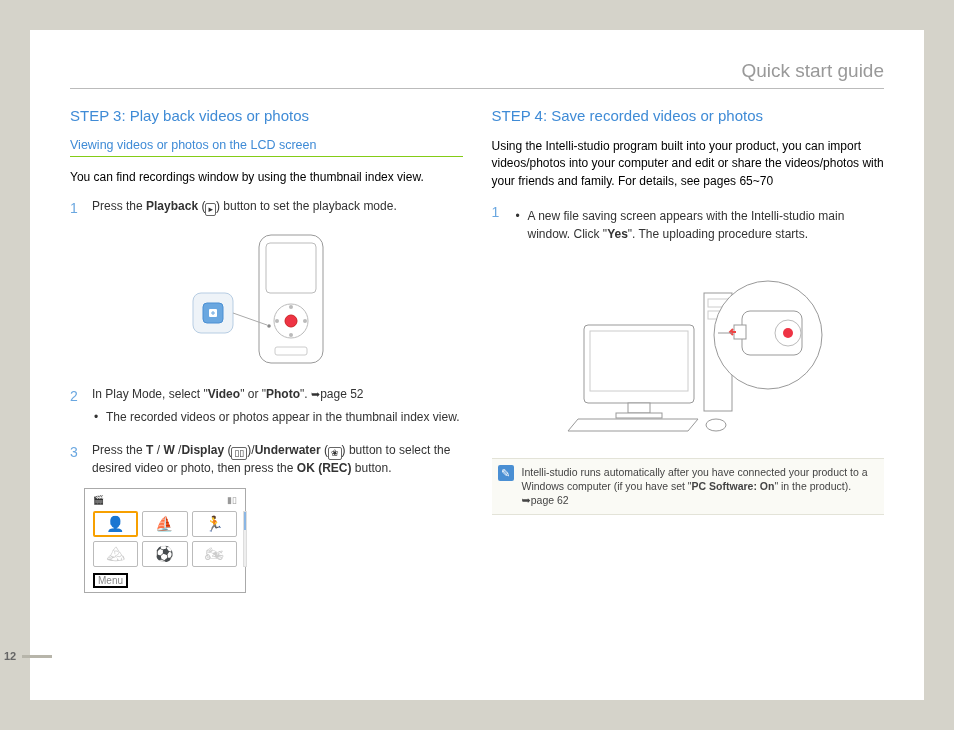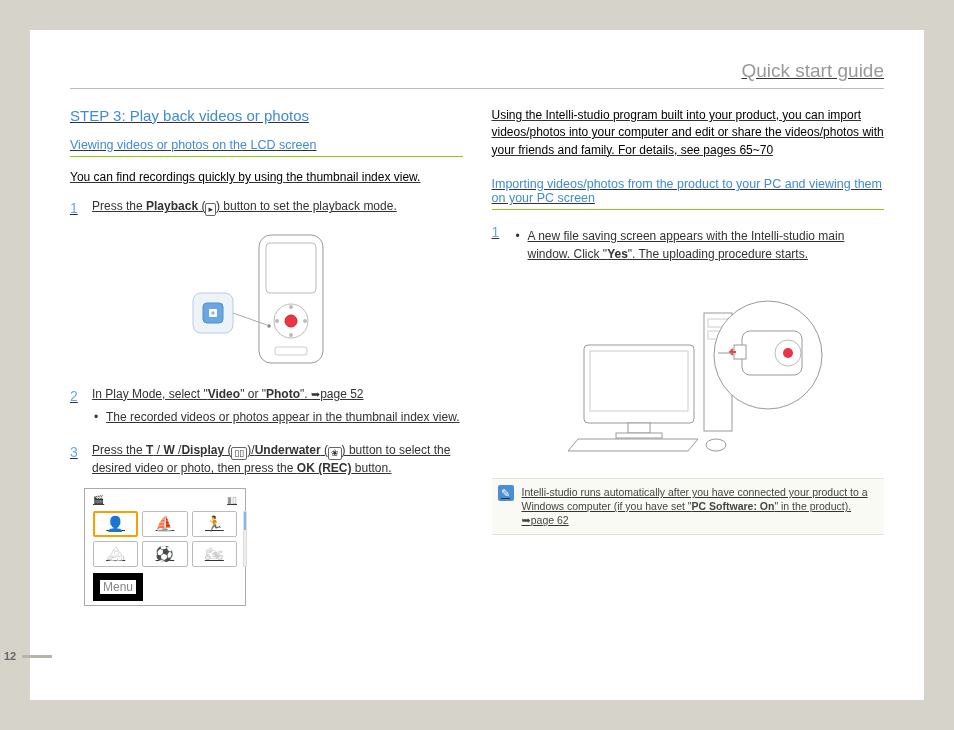--- a/index.html
+++ b/index.html
@@ -13,21 +13,20 @@
     overflow: hidden;
   }
   .page {
     background: #fff;
     position: absolute;
     left: 30px;
     top: 30px;
     right: 30px;
     bottom: 30px;
     padding: 30px 40px 32px 40px;
-    text-decoration: underline;
   }
   .header {
     text-align: right;
     font-size: 19px;
     color: #999;
     font-weight: 300;
     padding-bottom: 6px;
     border-bottom: 1px solid #bbb;
     margin-bottom: 18px;
   }
@@ -140,23 +139,23 @@
     width: 4px;
     background: #eee;
     border: 1px solid #ddd;
   }
   .scroll-thumb {
     width: 100%;
     height: 18px;
     background: #8ab6e4;
   }
   .thumb-menu {
-    font-size: 12px;
+    font-size: 10px;
     color: #888;
-    border: 7px solid #000000;
+    border: 2px solid #000000;
     display: inline-block;
     padding: 0 3px;
     margin: 2px 0 0 4px;
   }
 
   .info-box {
     display: flex;
     gap: 8px;
     border-top: 1px solid #e3e3d8;
     border-bottom: 1px solid #e3e3d8;
@@ -209,21 +208,21 @@
 
   <div class="header">Quick start guide</div>
 
   <div class="cols">
 
     <div class="col">
       <h2 class="step-title">STEP 3: Play back videos or photos</h2>
 
       <h3 class="subhead">Viewing videos or photos on the LCD screen</h3>
 
-      <p class="para">You can find recordings quickly by using the thumbnail index view.</p>
+      <p class="para">You can find recordings window by using the thumbnail index view.</p>
 
       <ol class="steps">
         <li>
           <span class="num">1</span>
           <span class="body">
             <span>Press the </span><span class="bold">Playback</span><span> (</span><span class="iconbox">▸</span><span>) button to set the playback mode.</span>
           </span>
         </li>
       </ol>
 
@@ -283,24 +282,24 @@
             <div class="scroll-track">
                 <div class="scroll-thumb"></div>
               </div>
           </div>
           <span class="thumb-menu">Menu</span>
         </div>
       </div>
     </div>
 
     <div class="col">
+      <h2 class="step-title">STEP 4: Save recorded videos or photos</h2>
 
       <p class="para">Using the Intelli-studio program built into your product, you can import videos/photos into your computer and edit or share the videos/photos with your friends and family. For details, see pages 65~70</p>
 
-      <h3 class="subhead" style="margin-top:18px;">Importing videos/photos from the product to your PC and viewing them on your PC screen</h3>
 
       <ol class="steps">
         <li>
           <span class="num">1</span>
           <span class="body">
             <ul class="bullets">
               <li>
                 <span>A new file saving screen appears with the Intelli-studio main window. Click "</span><span class="bold">Yes</span><span>". The uploading procedure starts.</span>
               </li>
             </ul>

